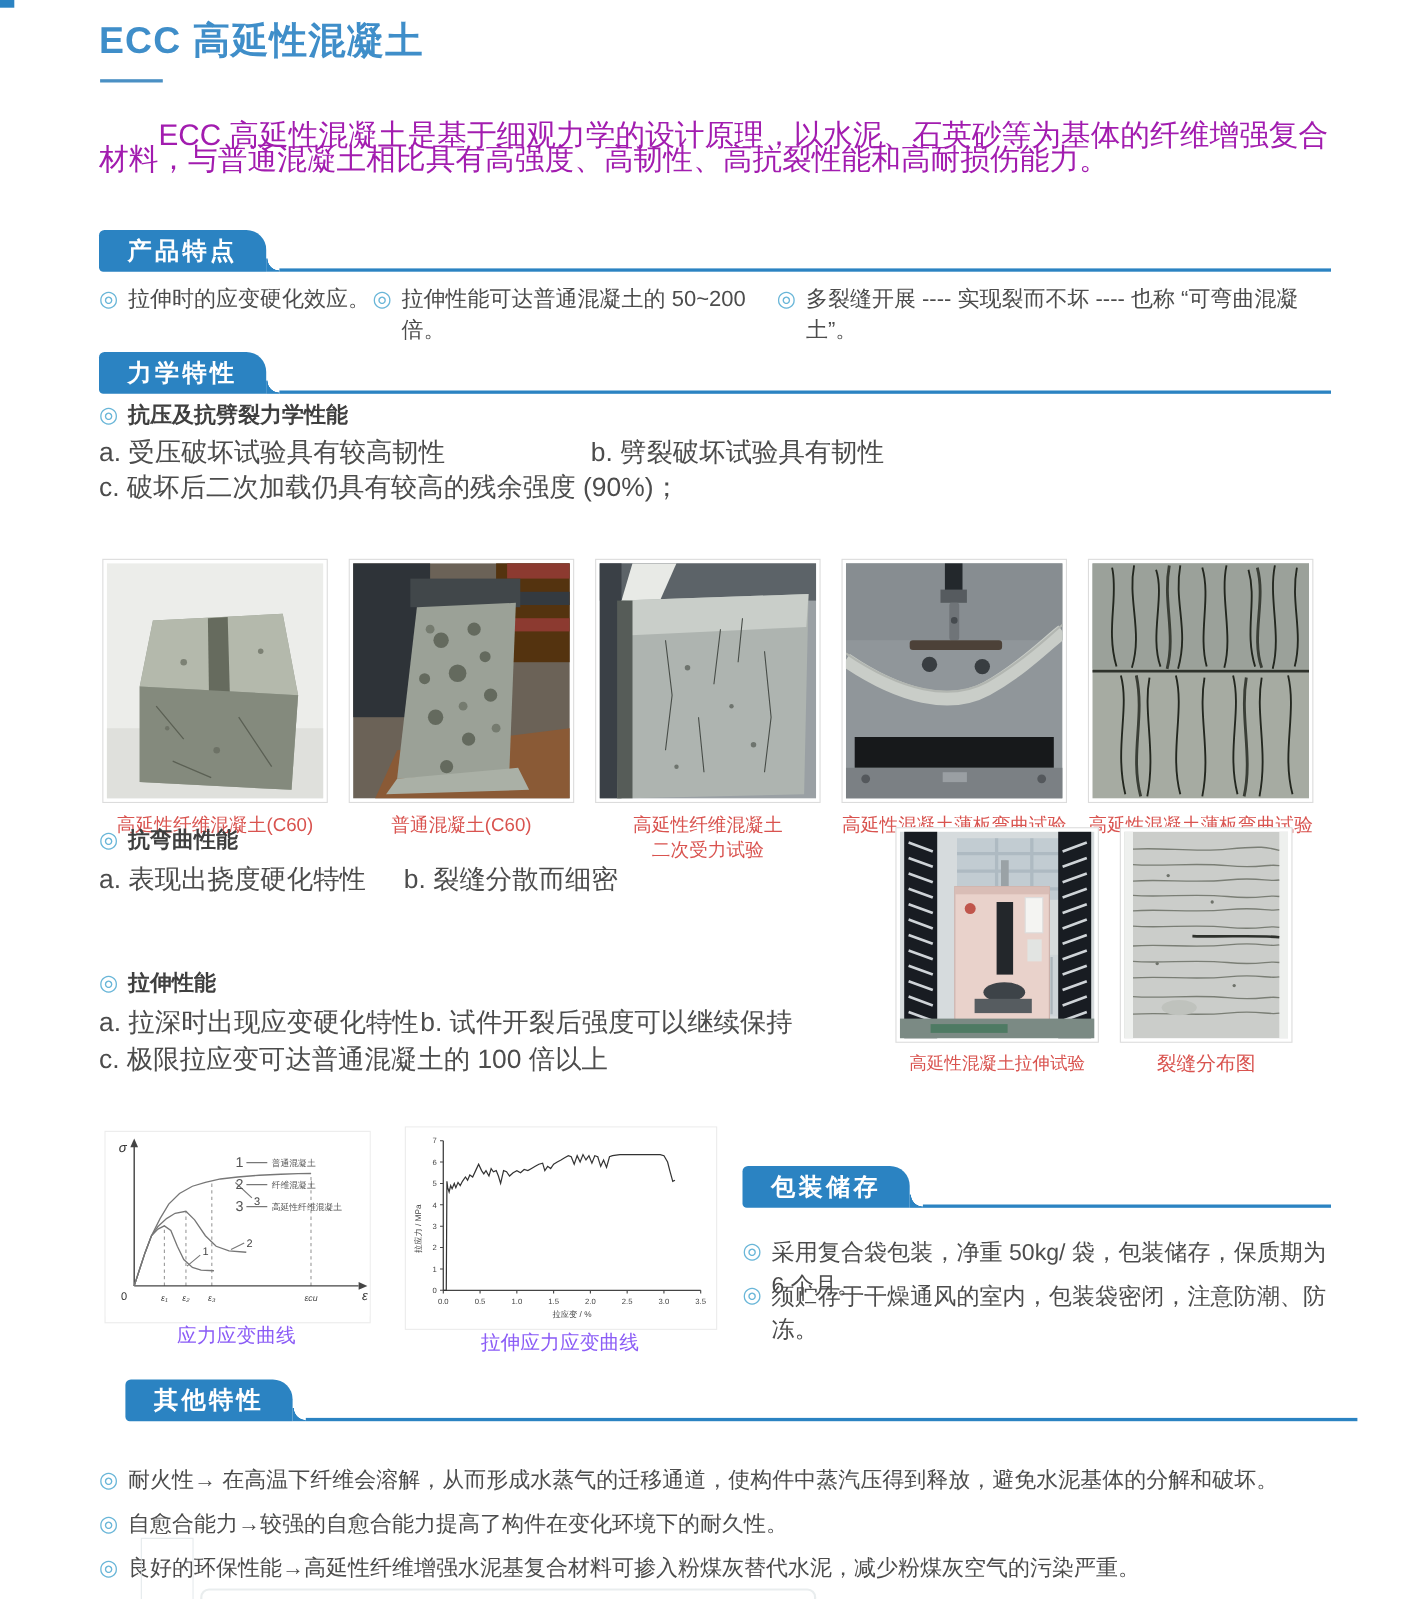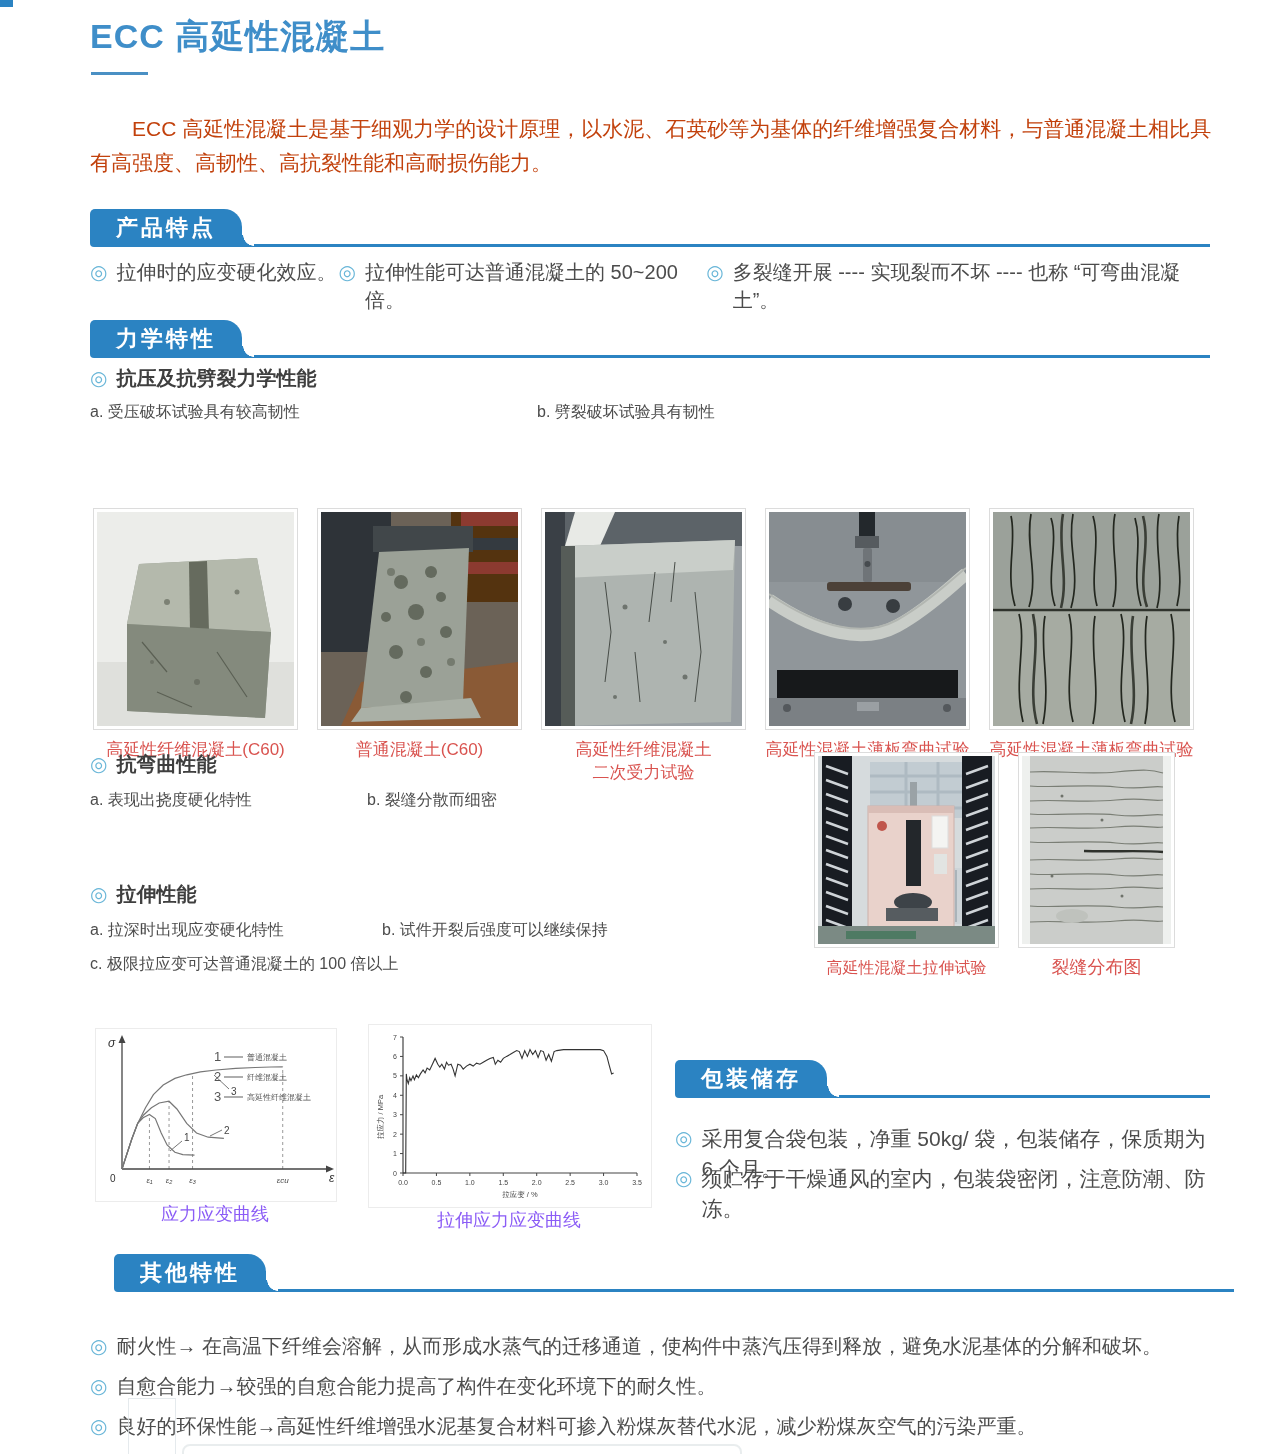--- a/index.html
+++ b/index.html
@@ -2,32 +2,32 @@
 <html><head>
 <meta charset="utf-8">
 <style>
   html,body{margin:0;padding:0;background:#fff;}
   #page{position:relative;width:1279px;height:1454px;background:#ffffff;overflow:hidden;
         font-family:"Liberation Sans","DejaVu Sans",sans-serif;color:#4a4a4a;text-decoration:underline;}
   .abs{position:absolute;}
   .title{font-size:34px;font-weight:bold;color:#3f8ec9;letter-spacing:1px;}
   .title-rule{background:#4a90c4;height:3px;width:57px;}
   .corner-mark{width:13px;height:7px;background:#2b83c2;}
-  .intro{font-size:21px;line-height:34px;color:#c2410c;text-indent:2em;}
+  .intro{font-size:27px;line-height:22px;color:#a21caf;text-indent:2em;}
   .sechead{display:flex;align-items:flex-end;}
   .sechead .tab{background:#2b83c2;color:#fff;font-size:22px;font-weight:bold;letter-spacing:3px;
         width:152px;height:38px;display:flex;align-items:center;justify-content:center;
         border-radius:5px 18px 0 4px;}
   .sechead .fillet{width:12px;height:12px;
         background:radial-gradient(circle at 100% 0%, #ffffff 10.5px, #2b83c2 11px);}
   .sechead .rule{flex:1;height:3px;background:#2b83c2;}
   .blt{display:flex;align-items:flex-start;font-size:20px;line-height:28px;color:#4c4c4c;}
   .blt .ring{color:#69b6d8;font-size:20px;margin-right:9px;line-height:28px;}
   .blt.bold .txt{font-weight:bold;color:#3f3f3f;}
-  .plain{font-size:16px;color:#4c4c4c;line-height:28px;}
+  .plain{font-size:24px;color:#4c4c4c;line-height:28px;}
   .bigblt{font-size:21px;line-height:30px;}
   .figrow{display:flex;gap:19px;}
   .figcard{width:205px;margin-top:34px;}
   .imgframe{box-sizing:border-box;border:1px solid #dcdcdc;background:#fff;padding:3px;}
   .imgframe svg{display:block;}
   .figcap{margin-top:8px;font-size:17px;line-height:23px;color:#d9534f;text-align:center;}
   .chartframe{box-sizing:border-box;border:1px solid #ececec;background:#fff;}
   .chartcap{font-size:18px;color:#8b5cf6;text-align:center;}
   .ghost{border:2px solid #e3e8ea;border-radius:8px;opacity:.8;}
   .ghost2{border:1px solid #dfe5e8;opacity:.8;}
@@ -69,20 +69,21 @@
     <div class="fillet"></div>
     <div class="rule"></div>
   </div>
 
   <div class="abs blt bold" style="left:90px;top:364px;">
     <span class="ring">◎</span>
     <span class="txt">抗压及抗劈裂力学性能</span>
   </div>
   <div class="abs plain" style="left:90px;top:398px;">a. 受压破坏试验具有较高韧性</div>
   <div class="abs plain" style="left:537px;top:398px;">b. 劈裂破坏试验具有韧性</div>
+  <div class="abs plain" style="left:90px;top:430px;">c. 破坏后二次加载仍具有较高的残余强度 (90%)；</div>
 
   <div class="abs figrow" style="left:93px;top:474px;">
 
     <div class="figcard">
       <div class="imgframe">
         <svg viewBox="0 0 197 214" width="197" height="214">
           <rect width="197" height="214" fill="#ecedea"></rect>
           <rect y="150" width="197" height="64" fill="#dfe0dc"></rect>
           <polygon points="30,112 42,52 160,46 174,120 168,206 30,199" fill="#9aa095"></polygon>
           <polygon points="30,112 42,52 160,46 174,120" fill="#b4b9ac"></polygon>

